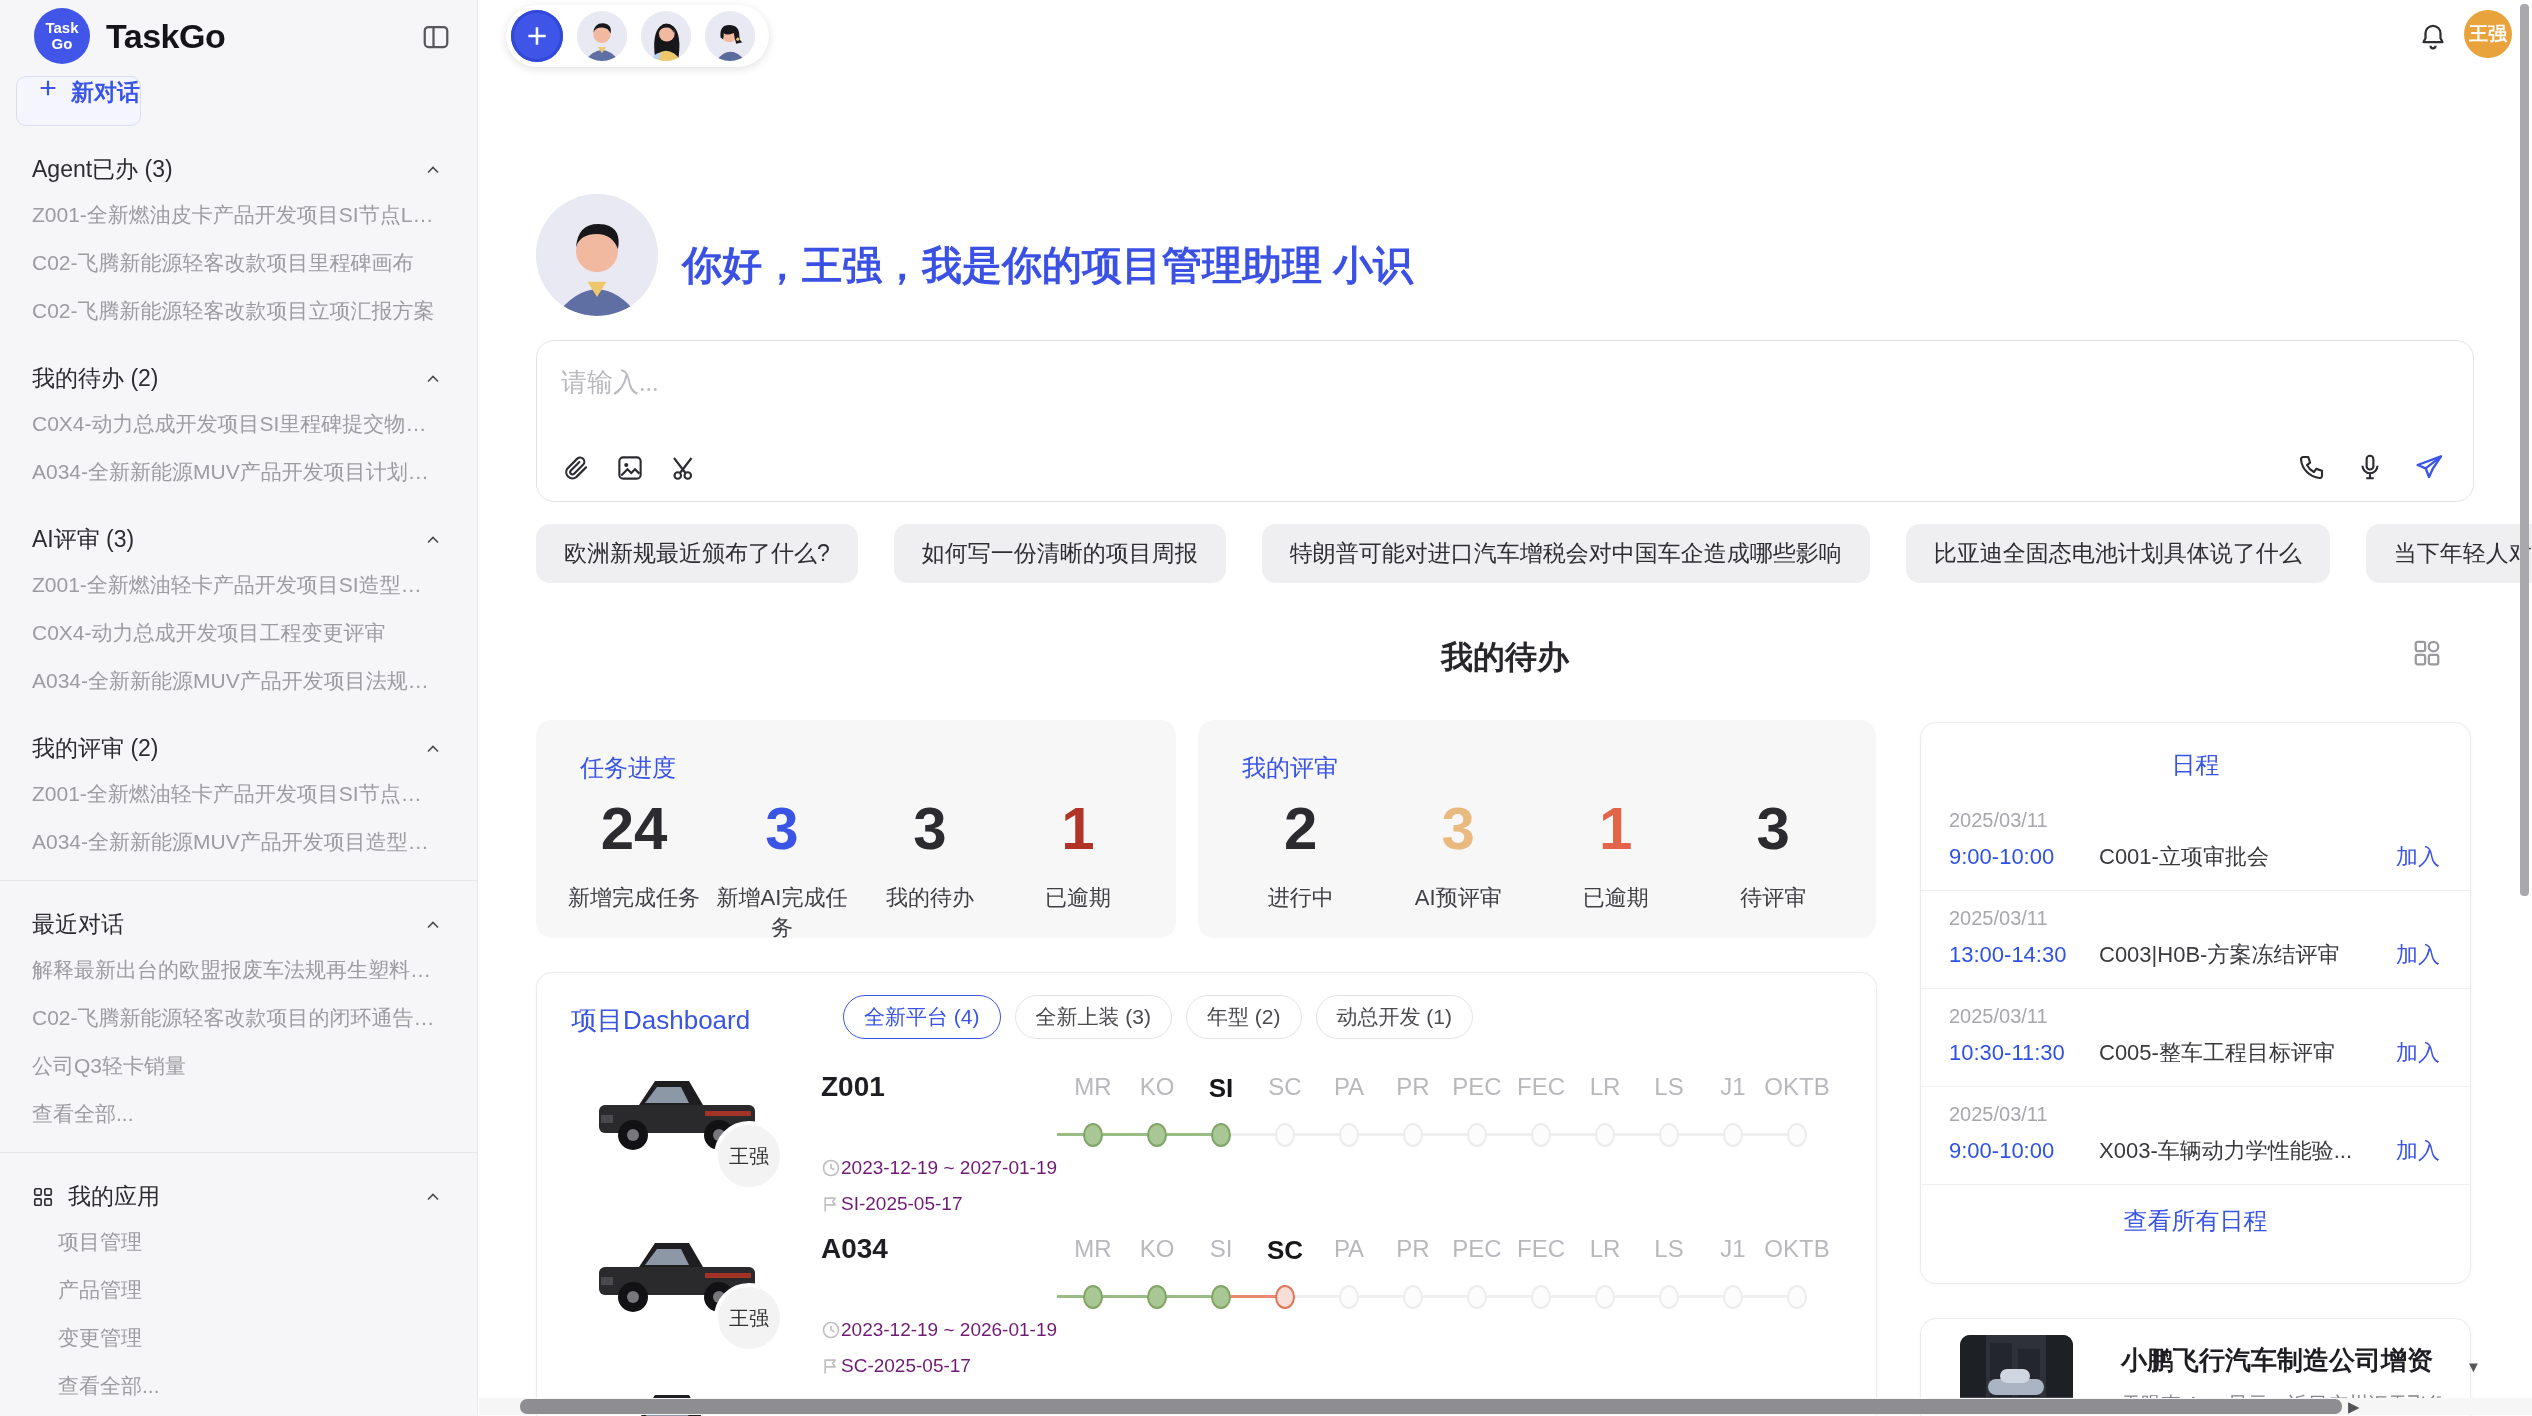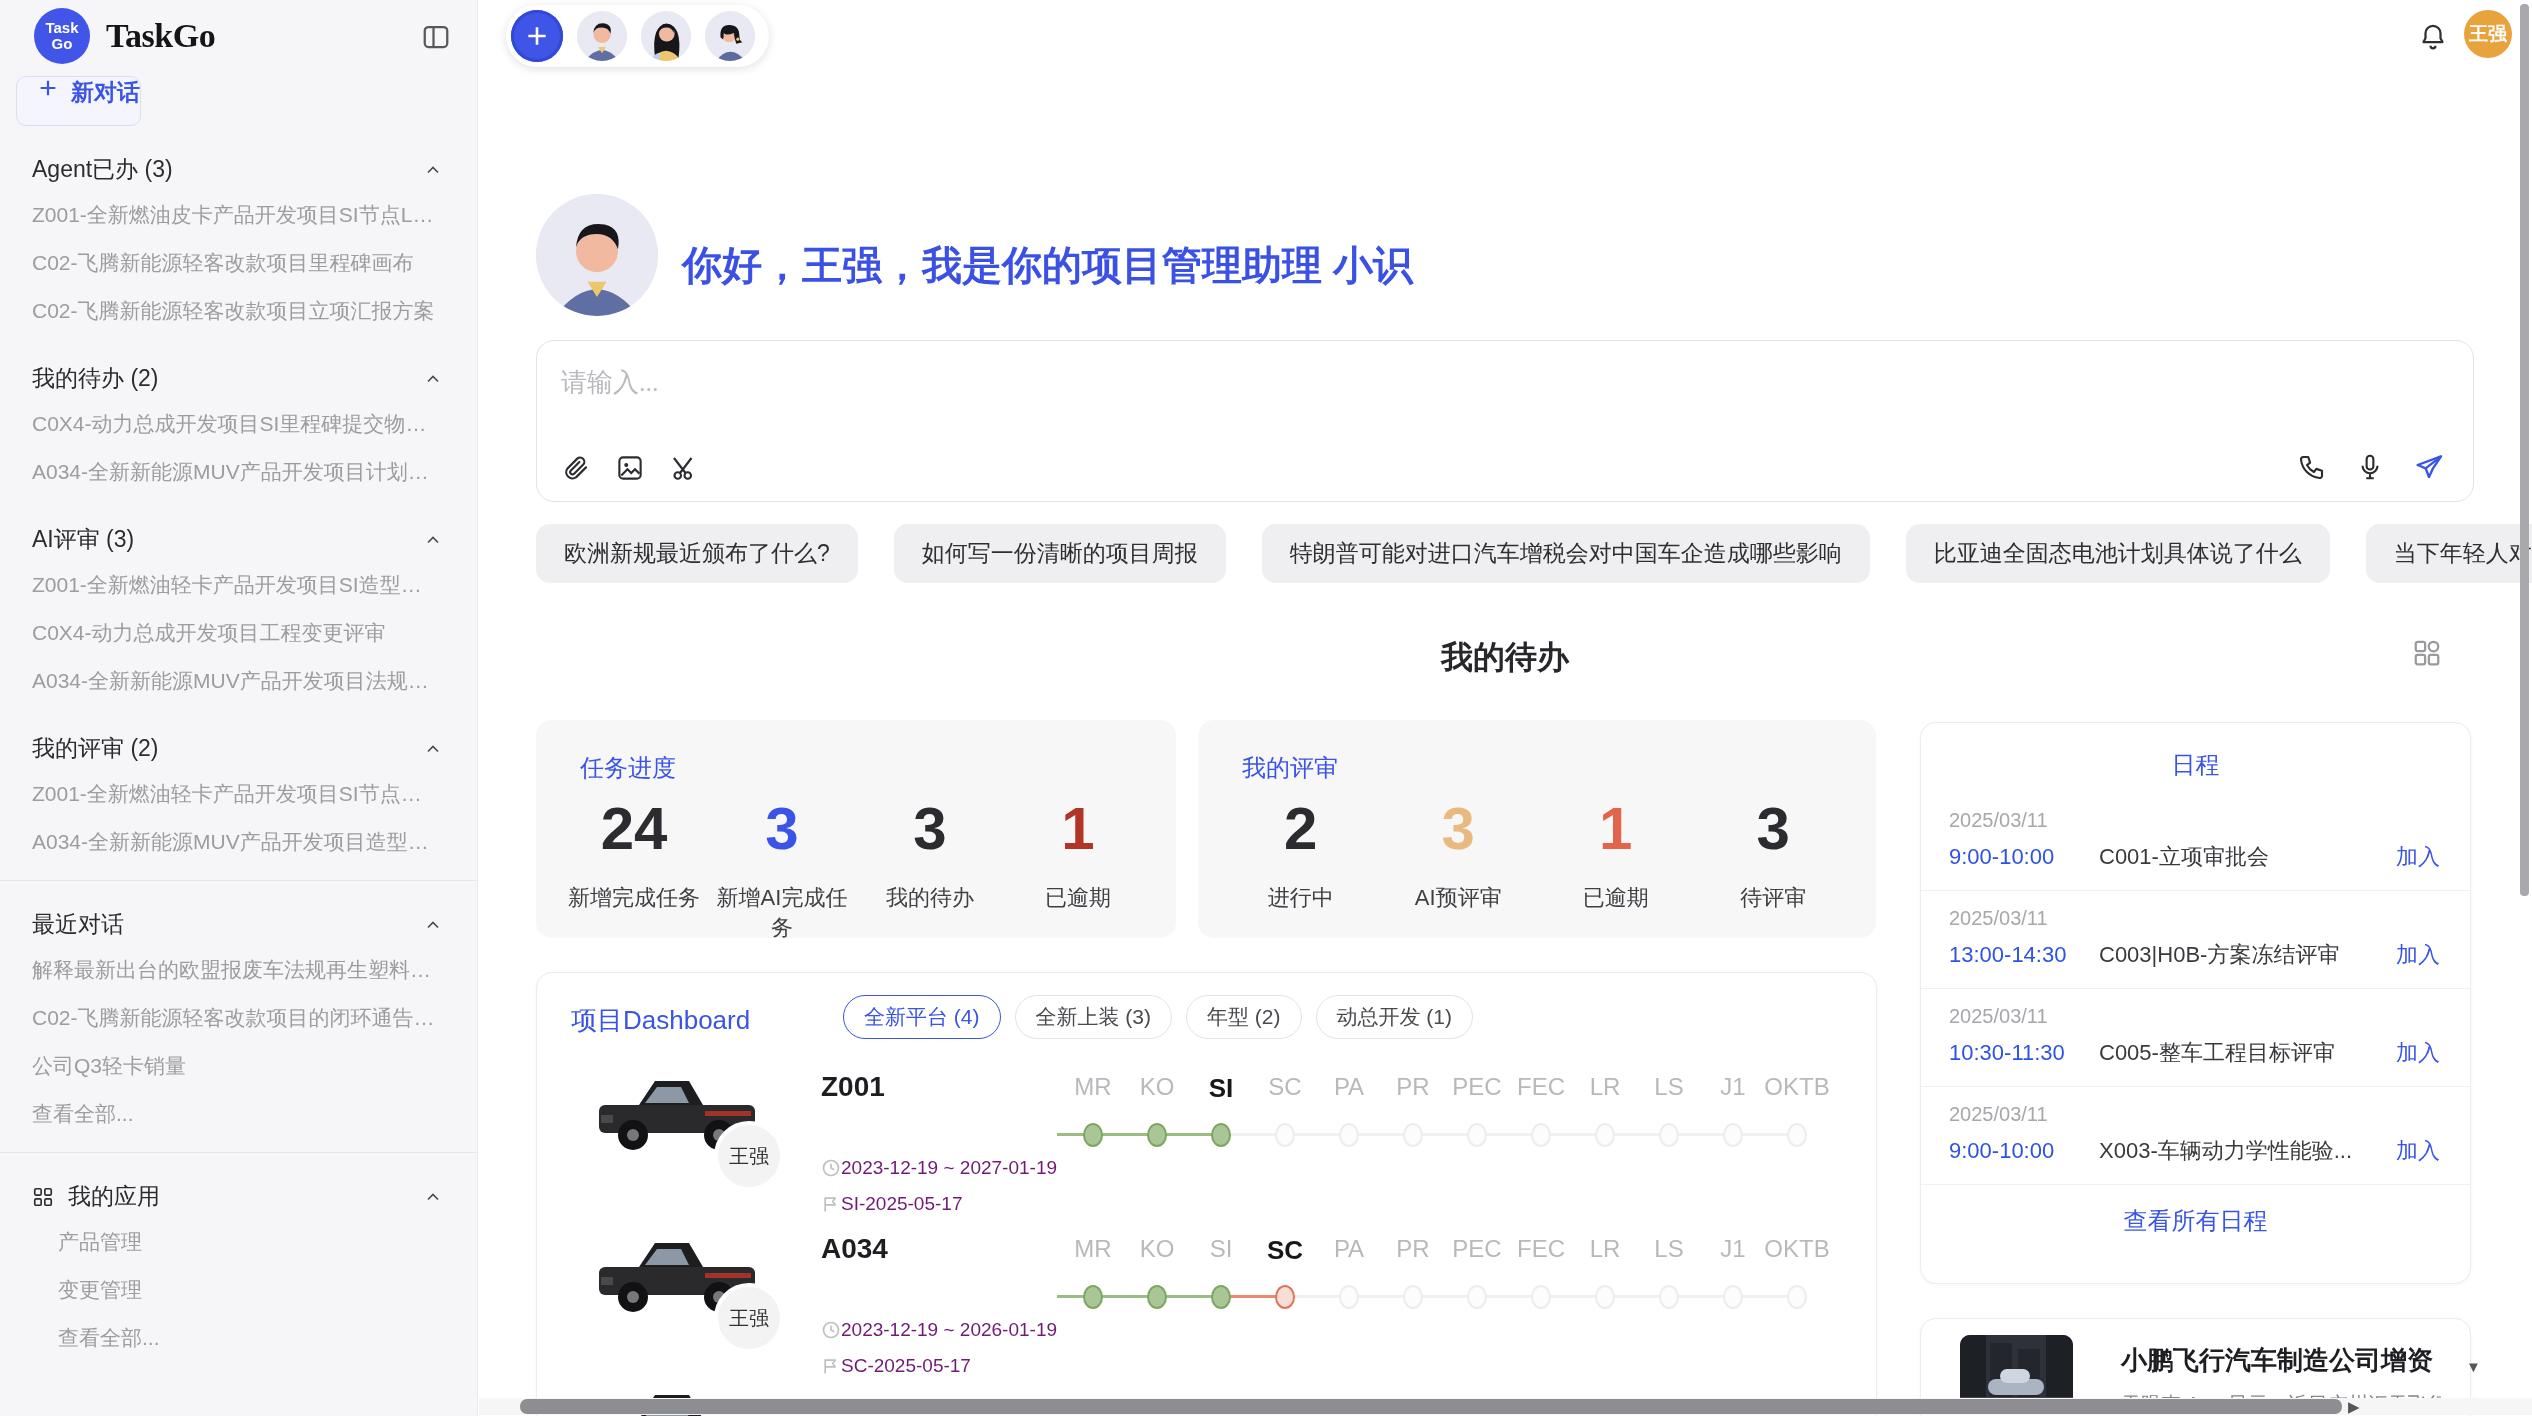--- a/index.html
+++ b/index.html
@@ -14,21 +14,21 @@
   .sidebar {
     position: absolute; left: 0; top: 0; width: 478px; height: 1416px;
     background: #f6f6f8; border-right: 1px solid #e9e9ea; overflow: hidden;
   }
   .logo-row { position: relative; height: 72px; padding: 12px 34px; display: flex; align-items: center; gap: 16px; }
   .logo-circle {
     width: 56px; height: 56px; border-radius: 50%; background: #4156e8;
     color: #fff; font-size: 15px; font-weight: 700; line-height: 1.1;
     display: flex; flex-direction: column; align-items: center; justify-content: center;
   }
-  .app-title { font-size: 34px; font-weight: 700; color: #141419; letter-spacing: -0.5px; font-family: Liberation Serif, serif; }
+  .app-title { font-size: 34px; font-weight: 700; color: #141419; letter-spacing: -0.5px; }
   .collapse-btn { position: absolute; right: 26px; top: 22px; color: #57575c; cursor: pointer; }
 
   .new-chat {
     margin: 4px 16px 0 16px; height: 50px; border-radius: 10px;
     background: #f4f5fd; border: 1px solid #dadef3;
     display: flex; gap: 12px; padding-left: 20px;
     color: #3a54e6; font-size: 23px; font-weight: 600; cursor: pointer;
   }
   .sb-section { margin-top: 10px; }
   .sb-header {
@@ -286,20 +286,21 @@
             <rect x="14" y="3" width="7" height="7" rx="1.5" fill="none" stroke="currentColor" stroke-width="1.8"></rect>
             <rect x="3" y="14" width="7" height="7" rx="1.5" fill="none" stroke="currentColor" stroke-width="1.8"></rect>
             <rect x="14" y="14" width="7" height="7" rx="1.5" fill="none" stroke="currentColor" stroke-width="1.8"></rect>
           </svg>
         <span class="sb-title">我的应用</span>
       </span>
       <svg class="chev" width="20" height="20" viewBox="0 0 24 24">
           <path d="M6 15l6-6 6 6" fill="none" stroke="currentColor" stroke-width="2"></path>
         </svg>
     </div>
+    <div class="sb-item sb-sub">项目管理</div>
     <div class="sb-item sb-sub">产品管理</div>
     <div class="sb-item sb-sub">变更管理</div>
     <div class="sb-item sb-sub">查看全部...</div>
     <div class="sb-row">
       
       
     </div>
 
   </div>
 

